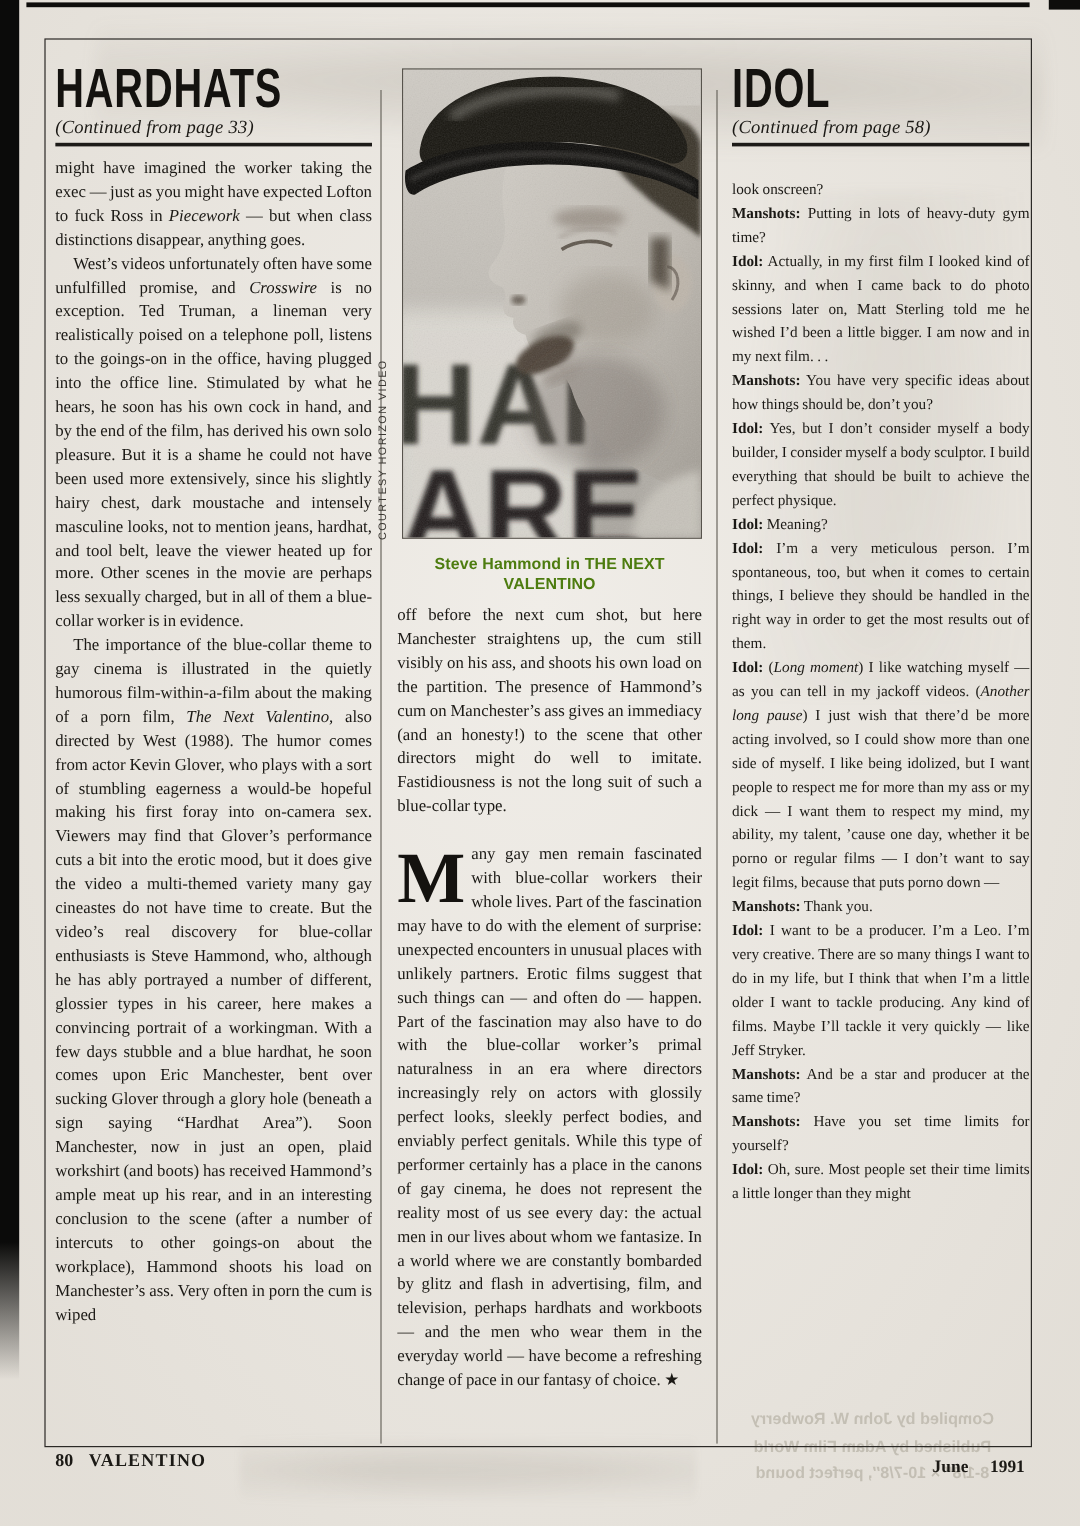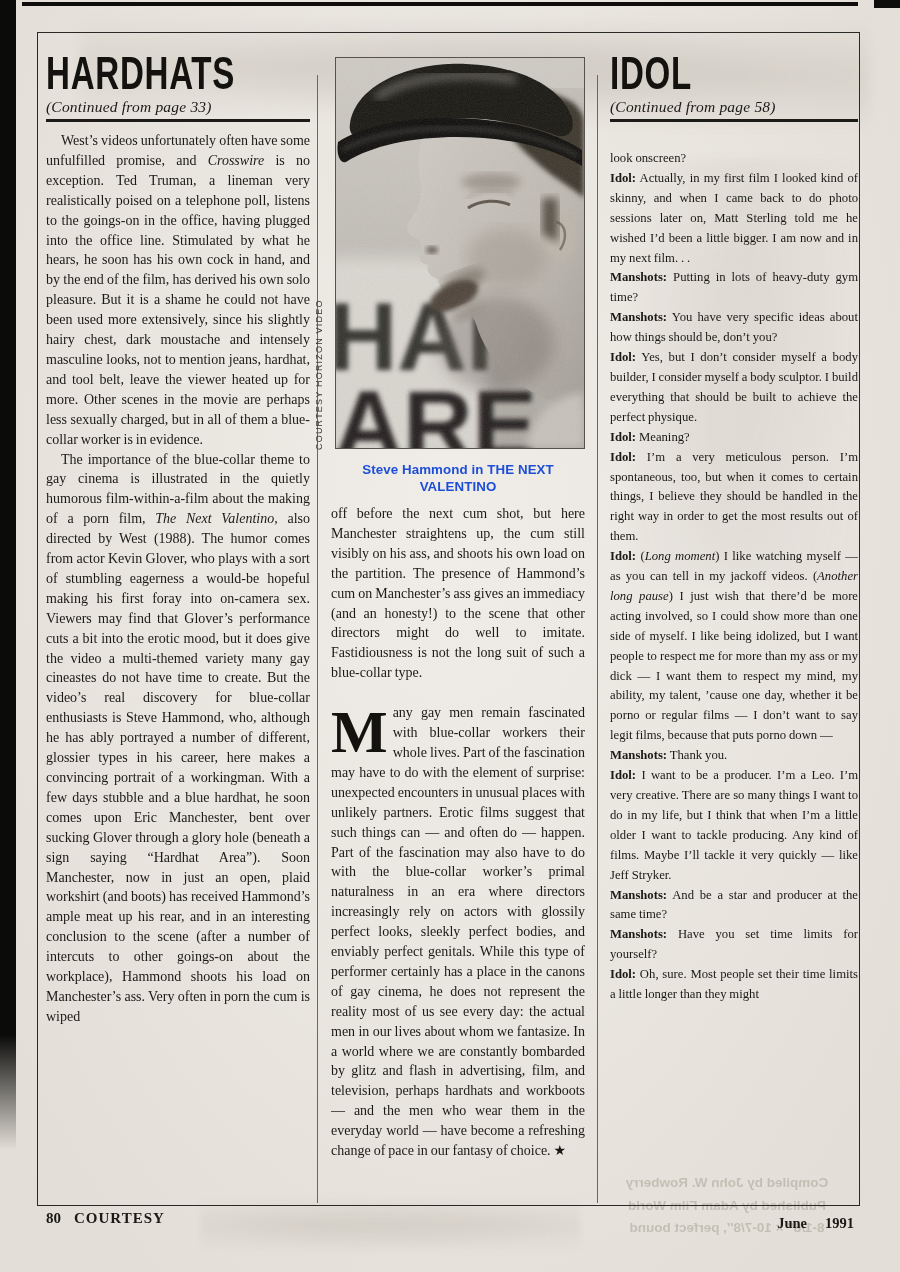--- a/index.html
+++ b/index.html
@@ -48,21 +48,21 @@
   .noindent{text-indent:0;}
   .gap-top{margin-top:20px;}
   .col3-start{margin-top:27px;}
   .dropcap{float:left;font-weight:bold;font-size:60px;line-height:48px;margin:5px 7px 0 0;
         letter-spacing:-2px;color:#14120f;}
   
   .photo{position:relative;left:4px;width:248px;height:390px;border:1px solid #57534c;
         margin-top:2px;background:#c2beb7;}
   .photo svg{display:block;}
   .caption{margin-top:12px;font-family:"Liberation Sans",sans-serif;font-weight:bold;
-        font-size:13.3px;line-height:17px;text-align:center;color:#1d4ed8;letter-spacing:.1px;}
+        font-size:13.3px;line-height:17px;text-align:center;color:#4d7c0f;letter-spacing:.1px;}
   .credit{position:absolute;left:314px;top:150px;height:300px;z-index:3;
         writing-mode:vertical-rl;transform:rotate(180deg);
         font-family:"Liberation Sans",sans-serif;font-size:9px;letter-spacing:1.2px;color:#3a3732;}
   
   .footer-left{position:absolute;left:46px;top:1210px;z-index:4;font-weight:bold;font-size:15px;}
   .footer-left .mag{margin-left:13px;letter-spacing:1px;}
   .footer-right{position:absolute;right:46px;top:1215px;z-index:4;font-weight:bold;font-size:14.5px;}
   .footer-right .yr{margin-left:18px;}
 </style>
 </head>
@@ -85,20 +85,21 @@
 
   <div class="box"></div>
   <div class="vrule vr1"></div>
   <div class="vrule vr2"></div>
 
   <div class="col col1">
     <h1 class="h-title">HARDHATS</h1>
     <div class="continued">(Continued from page 33)</div>
     <div class="head-rule"></div>
     <div class="body-wrap">
+        <p class="body-p noindent"><span>might have imagined the worker taking the exec — just as you might have expected Lofton to fuck Ross in </span><i>Piecework</i><span> — but when class distinctions disappear, anything goes.</span></p>
         <p class="body-p"><span>West’s videos unfortunately often have some unfulfilled promise, and </span><i>Crosswire</i><span> is no exception. Ted Truman, a lineman very realistically poised on a telephone poll, listens to the goings-on in the office, having plugged into the office line. Stimulated by what he hears, he soon has his own cock in hand, and by the end of the film, has derived his own solo pleasure. But it is a shame he could not have been used more extensively, since his slightly hairy chest, dark moustache and intensely masculine looks, not to mention jeans, hardhat, and tool belt, leave the viewer heated up for more. Other scenes in the movie are perhaps less sexually charged, but in all of them a blue-collar worker is in evidence.</span></p>
         <p class="body-p"><span>The importance of the blue-collar theme to gay cinema is illustrated in the quietly humorous film-within-a-film about the making of a porn film, </span><i>The Next Valentino,</i><span> also directed by West (1988). The humor comes from actor Kevin Glover, who plays with a sort of stumbling eagerness a would-be hopeful making his first foray into on-camera sex. Viewers may find that Glover’s performance cuts a bit into the erotic mood, but it does give the video a multi-themed variety many gay cineastes do not have time to create. But the video’s real discovery for blue-collar enthusiasts is Steve Hammond, who, although he has ably portrayed a number of different, glossier types in his career, here makes a convincing portrait of a workingman. With a few days stubble and a blue hardhat, he soon comes upon Eric Manchester, bent over sucking Glover through a glory hole (beneath a sign saying “Hardhat Area”). Soon Manchester, now in just an open, plaid workshirt (and boots) has received Hammond’s ample meat up his rear, and in an interesting conclusion to the scene (after a number of intercuts to other goings-on about the workplace), Hammond shoots his load on Manchester’s ass. Very often in porn the cum is wiped</span></p>
       </div>
   </div>
 
   <div class="col col2">
     <div class="photo">
       <svg width="248" height="390" viewBox="0 0 248 390">
         <defs>
           <linearGradient id="bgG" x1="0" y1="0" x2="0" y2="1">
@@ -169,35 +170,35 @@
   </div>
 
   <div class="credit">COURTESY HORIZON VIDEO</div>
 
   <div class="col col3">
     <h1 class="h-title">IDOL</h1>
     <div class="continued">(Continued from page 58)</div>
     <div class="head-rule"></div>
     <div class="body-wrap">
         <p class="body-p noindent col3-start"><span>look onscreen?</span></p>
+        <p class="body-p noindent"><b>Manshots:</b><span>  Putting in lots of heavy-duty gym time?</span></p>
         <p class="body-p noindent"><b>Idol:</b><span>  Actually, in my first film I looked kind of skinny, and when I came back to do photo sessions later on, Matt Sterling told me he wished I’d been a little bigger. I am now and in my next film. . .</span></p>
-        <p class="body-p noindent"><b>Manshots:</b><span>  Putting in lots of heavy-duty gym time?</span></p>
         <p class="body-p noindent"><b>Manshots:</b><span>  You have very specific ideas about how things should be, don’t you?</span></p>
         <p class="body-p noindent"><b>Idol:</b><span>  Yes, but I don’t consider myself a body builder, I consider myself a body sculptor. I build everything that should be built to achieve the perfect physique.</span></p>
         <p class="body-p noindent"><b>Idol:</b><span>  Meaning?</span></p>
         <p class="body-p noindent"><b>Idol:</b><span>  I’m a very meticulous person. I’m spontaneous, too, but when it comes to certain things, I believe they should be handled in the right way in order to get the most results out of them.</span></p>
         <p class="body-p noindent"><b>Idol:</b><span>  (</span><i>Long moment</i><span>) I like watching myself — as you can tell in my jackoff videos. (</span><i>Another long pause</i><span>) I just wish that there’d be more acting involved, so I could show more than one side of myself. I like being idolized, but I want people to respect me for more than my ass or my dick — I want them to respect my mind, my ability, my talent, ’cause one day, whether it be porno or regular films — I don’t want to say legit films, because that puts porno down —</span></p>
         <p class="body-p noindent"><b>Manshots:</b><span>  Thank you.</span></p>
         <p class="body-p noindent"><b>Idol:</b><span>  I want to be a producer. I’m a Leo. I’m very creative. There are so many things I want to do in my life, but I think that when I’m a little older I want to tackle producing. Any kind of films. Maybe I’ll tackle it very quickly — like Jeff Stryker.</span></p>
         <p class="body-p noindent"><b>Manshots:</b><span>  And be a star and producer at the same time?</span></p>
         <p class="body-p noindent"><b>Manshots:</b><span>  Have you set time limits for yourself?</span></p>
         <p class="body-p noindent"><b>Idol:</b><span>  Oh, sure. Most people set their time limits a little longer than they might</span></p>
       </div>
   </div>
 
   <div class="footer-left">
-    <span>80</span><span class="mag">COURTESY</span>
+    <span>80</span><span class="mag">VALENTINO</span>
   </div>
   <div class="footer-right">
     <span>June</span><span class="yr">1991</span>
   </div>
 
 </div>
 
 </body></html>

